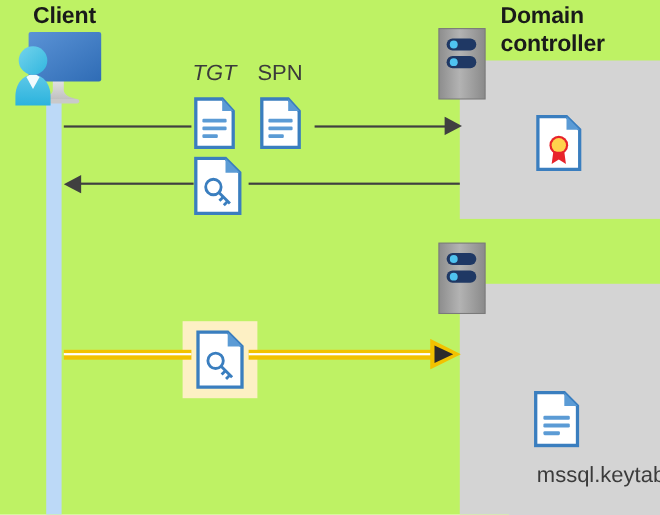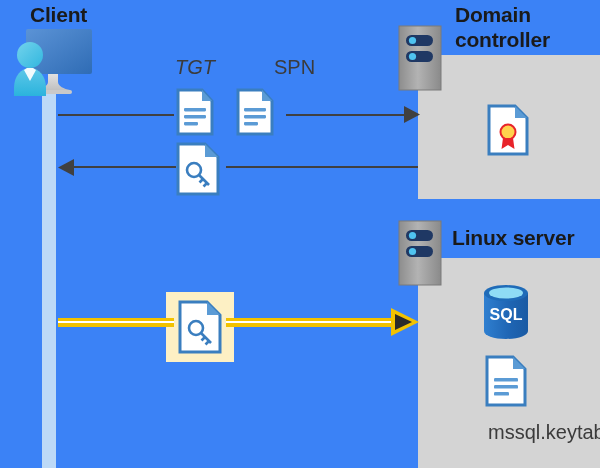--- a/index.html
+++ b/index.html
@@ -4,21 +4,21 @@
 <style>
   html, body {
     margin: 0;
     padding: 0;
     background: #ffffff;
   }
   #canvas {
     position: relative;
     width: 600px;
     height: 468px;
-    background: #3b82f6;
+    background: #bef264;
     overflow: hidden;
     font-family: "Liberation Sans", sans-serif;
   }
   .abs { position: absolute; }
 
   
   .title-bold {
     font-weight: bold;
     color: #1a1a1a;
     font-size: 21px;
@@ -119,64 +119,48 @@
   <div class="abs" style="left:487px; top:104px; width:42px; height:52px;">
     <svg width="42" height="52" viewBox="0 0 42 52">
       <path d="M2 2 h26 l12 12 v36 H2 z" fill="#ffffff" stroke="#3a7ebf" stroke-width="3"></path>
       <path d="M28 2 l12 12 h-12 z" fill="#5b9bd5"></path>
       <circle cx="21" cy="28" r="8.5" fill="#e8232a"></circle>
       <circle cx="21" cy="28" r="6.5" fill="#ffd24d"></circle>
       <path d="M16 34 l-1.5 11 l6.5 -4 l6.5 4 l-1.5 -11 z" fill="#e8232a"></path>
     </svg>
   </div>
 
-  <div class="abs title-bold" style="left:452px; top:225px; width:148px;">Linux server</div>
 
   <div class="abs panel" style="left:418px; top:258px; width:182px; height:210px;"></div>
 
   <div class="abs" style="left:398px; top:220px; width:44px; height:66px;">
     <svg width="44" height="66" viewBox="0 0 44 66">
       <rect x="1" y="1" width="42" height="64" fill="url(#rackGrad1)" stroke="#7a7a7a" stroke-width="1"></rect>
       <rect x="8" y="10" width="27" height="11" rx="5.5" fill="#1f3864"></rect>
       <circle cx="14.5" cy="15.5" r="3.6" fill="#4fc3f0"></circle>
       <rect x="8" y="26" width="27" height="11" rx="5.5" fill="#1f3864"></rect>
       <circle cx="14.5" cy="31.5" r="3.6" fill="#4fc3f0"></circle>
     </svg>
   </div>
 
-  <div class="abs" style="left:481px; top:284px; width:50px; height:56px;">
-    <svg width="50" height="56" viewBox="0 0 50 56">
-      <defs>
-        <linearGradient id="sqlBody" x1="0" y1="0" x2="1" y2="0">
-          <stop offset="0%" stop-color="#2f7fd0"></stop>
-          <stop offset="55%" stop-color="#1f66b5"></stop>
-          <stop offset="100%" stop-color="#1a5aa3"></stop>
-        </linearGradient>
-      </defs>
-      <path d="M3 9 v38 c0 4.5 9.8 8 22 8 c12.2 0 22 -3.5 22 -8 V9 z" fill="url(#sqlBody)"></path>
-      <ellipse cx="25" cy="9" rx="22" ry="8" fill="#1f6bb8"></ellipse>
-      <ellipse cx="25" cy="9" rx="17" ry="5.6" fill="#8fdcf5"></ellipse>
-      <text x="25" y="36" font-family="Liberation Sans, sans-serif" font-size="16" font-weight="bold" fill="#ffffff" text-anchor="middle">SQL</text>
-    </svg>
-  </div>
 
   <div class="abs" style="left:485px; top:355px; width:42px; height:52px;">
     <svg width="42" height="52" viewBox="0 0 42 52">
       <path d="M2 2 h26 l12 12 v36 H2 z" fill="#ffffff" stroke="#3a7ebf" stroke-width="3"></path>
       <path d="M28 2 l12 12 h-12 z" fill="#5b9bd5"></path>
       <rect x="9" y="23" width="24" height="3.6" rx="1.2" fill="#5b9bd5"></rect>
       <rect x="9" y="30" width="24" height="3.6" rx="1.2" fill="#5b9bd5"></rect>
       <rect x="9" y="37" width="15" height="3.6" rx="1.2" fill="#5b9bd5"></rect>
     </svg>
   </div>
 
   <div class="abs caption" style="left:440px; top:420px; width:160px; text-align:left;margin-left:48px;">mssql.keytab</div>
 
   <div class="abs doc-label" style="left:175px; top:56px;font-style:italic;">TGT</div>
-  <div class="abs doc-label" style="left:234px; top:56px;margin-left:40px;">SPN</div>
+  <div class="abs doc-label" style="left:234px; top:56px;">SPN</div>
 
   <div class="abs line-gray" style="left:58px; top:114px; width:116px;"></div>
 
   <div class="abs line-gray" style="left:286px; top:114px; width:124px;"></div>
   <div class="abs" style="left:404px; top:106px; width:16px; height:17px;">
     <svg width="16" height="17" viewBox="0 0 16 17">
       <path d="M0 0 L16 8.5 L0 17 z" fill="#404040"></path>
     </svg>
   </div>
 

